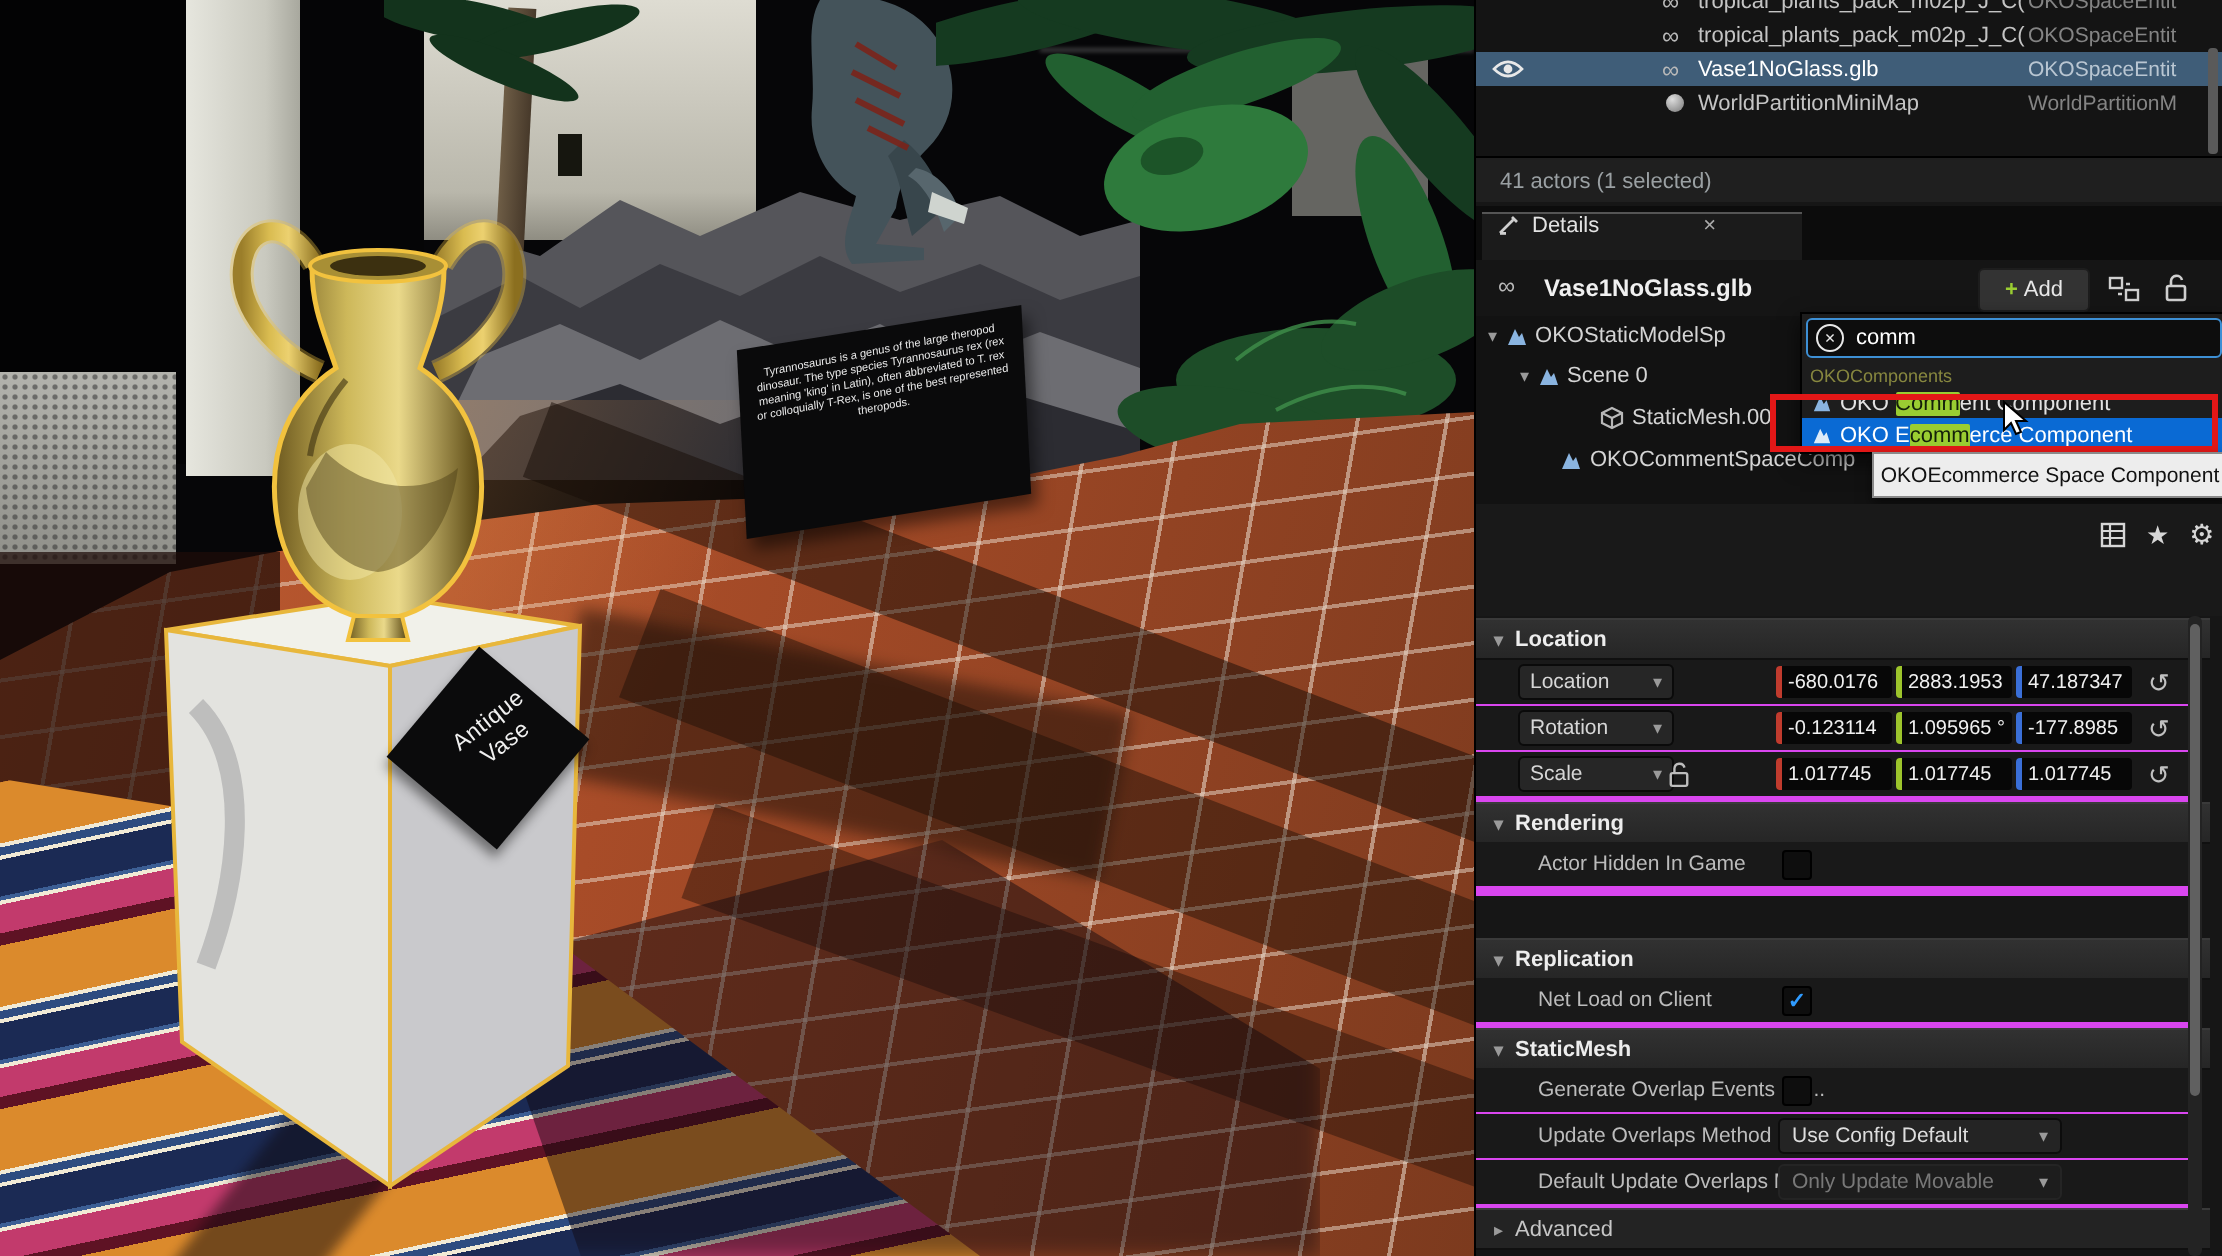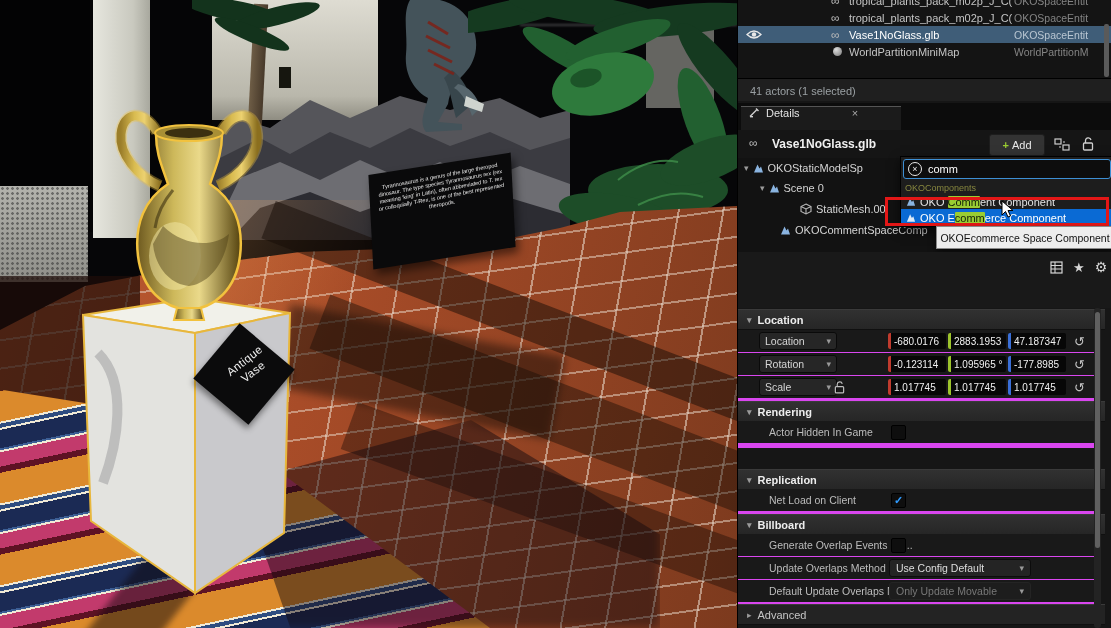--- a/index.html
+++ b/index.html
@@ -434,21 +434,21 @@
     </div>
     <div class="prow" style="top:489px;">
       <span class="plabel">Net Load on Client</span>
       <span class="cbox">
           <span>✓</span>
         </span>
     </div>
 
     <div class="sect" style="top:514px;">
       <span class="car">▾</span>
-      <span>Billboard</span>
+      <span>StaticMesh</span>
     </div>
     <div class="prow" style="top:534px;">
       <span class="plabel">Generate Overlap Events Du...</span>
       <span class="cbox"></span>
     </div>
     <div class="prow" style="top:557px;">
       <span class="plabel">Update Overlaps Method D...</span>
       <span class="pcombo">
         <span>Use Config Default</span>
         <span class="car">▾</span>

